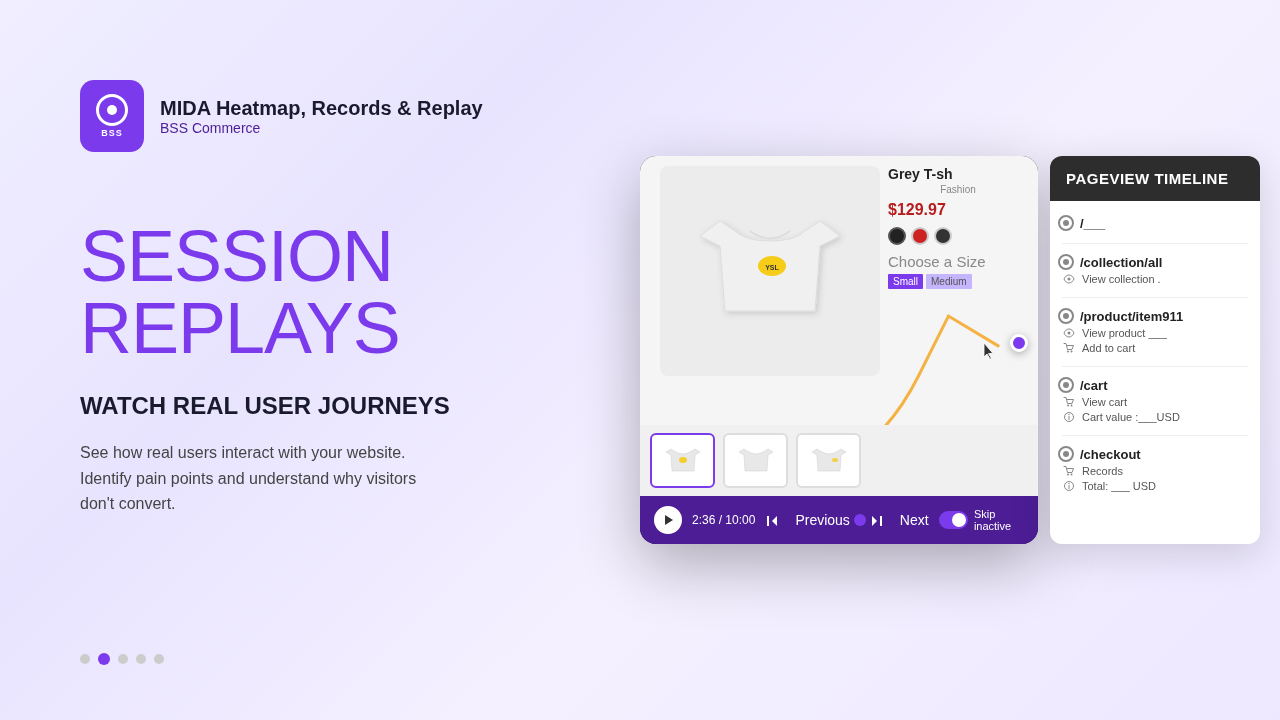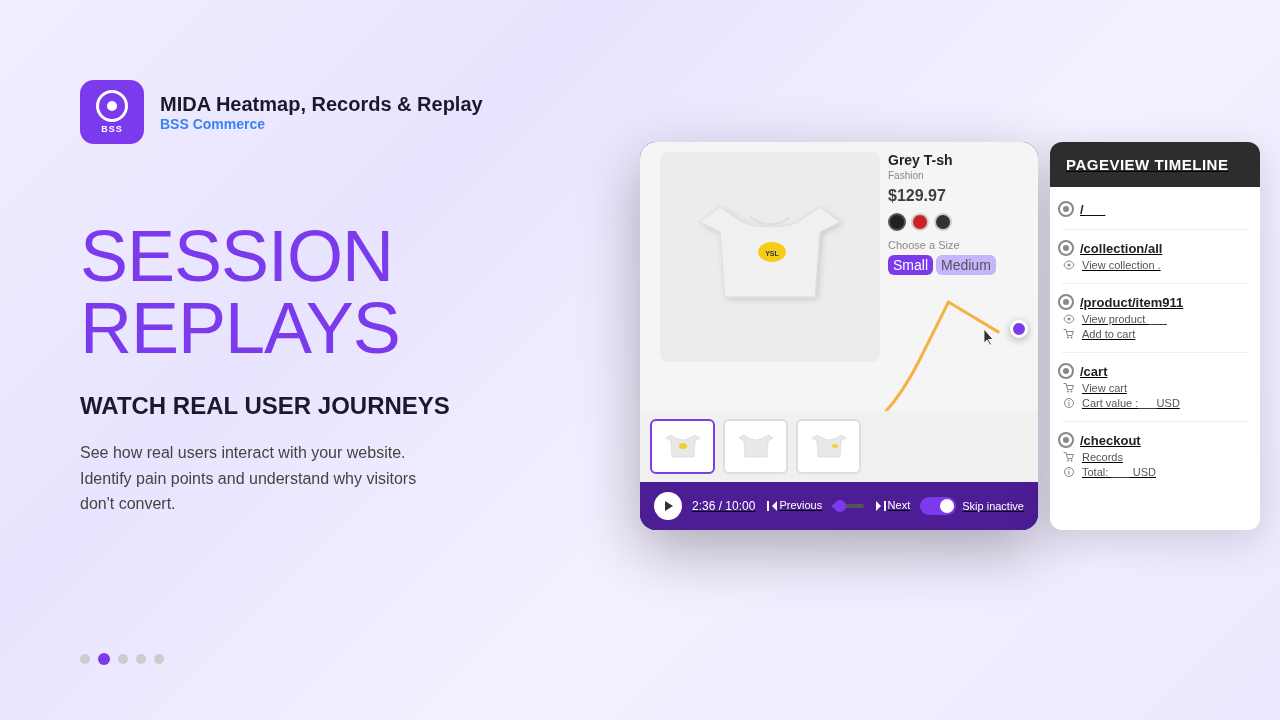--- a/index.html
+++ b/index.html
@@ -16,21 +16,21 @@
     .header {
       position: absolute;
       top: 80px;
       left: 80px;
       display: flex;
       align-items: center;
       gap: 16px;
     }
     .logo-box {
       width: 64px;
-      height: 64px;
+      height: 72px;
       border-radius: 14px;
       background: #7c3aed;
       display: flex;
       flex-direction: column;
       align-items: center;
       justify-content: center;
       gap: 2px;
     }
     .logo-icon {
       width: 32px;
@@ -59,22 +59,21 @@
       display: flex;
       flex-direction: column;
     }
     .logo-title {
       font-size: 20px;
       font-weight: 700;
       color: #1a1a2e;
     }
     .logo-subtitle {
       font-size: 14px;
-      color: #3b82f6;
-      font-weight: bold;
+      color: #4c1d95;
     }
 
     
     .hero {
       position: absolute;
       top: 220px;
       left: 80px;
       max-width: 560px;
     }
     .hero-main-title {
@@ -114,26 +113,25 @@
     }
     .dot.active {
       background: #7c3aed;
       width: 12px;
       height: 12px;
     }
 
     
     .demo-container {
       position: absolute;
-      top: 142px;
+      top: 156px;
       right: 20px;
       width: 620px;
       display: flex;
       gap: 12px;
-      text-decoration: underline;
     }
 
     
     .video-player {
       width: 400px;
       background: #1a1a1a;
       border-radius: 16px;
       overflow: hidden;
       box-shadow: 0 20px 60px rgba(0,0,0,0.3);
     }
@@ -175,57 +173,58 @@
     .product-title {
       font-size: 14px;
       font-weight: 700;
       color: #222;
       margin-bottom: 2px;
     }
     .product-category {
       font-size: 10px;
       color: #888;
       margin-bottom: 6px;
+      text-align: center;
     }
     .product-price {
       font-size: 16px;
       font-weight: 700;
-      color: #404040;
+      color: #b91c1c;
       margin-bottom: 8px;
     }
     .color-options {
       display: flex;
       gap: 5px;
       margin-bottom: 8px;
     }
     .color-dot {
       width: 18px;
       height: 18px;
       border-radius: 50%;
       border: 2px solid #ccc;
     }
     .color-dot.selected { border-color: #555; }
     .size-section {
       margin-bottom: 8px;
     }
     .size-label {
-      font-size: 11px;
+      font-size: 15px;
       color: #888;
       margin-bottom: 4px;
     }
     .size-buttons {
       display: flex;
       gap: 3px;
     }
     .size-btn {
-      font-size: 14px;
+      font-size: 10px;
       padding: 2px 5px;
       background: #7c3aed;
       color: white;
-      border-radius: 6px;
+      border-radius: 1px;
       border: none;
     }
     .size-btn.inactive {
       background: #c4b5fd;
       color: #555;
     }
 
     
     .thumbnails {
       display: flex;
@@ -312,24 +311,24 @@
       width: 12px;
       height: 12px;
       background: #7c3aed;
       border-radius: 50%;
       position: absolute;
       right: -6px;
       top: -4px;
     }
     .prev-btn, .next-btn {
       color: white;
-      font-size: 11px;
-      display: flex;
-      align-items: flex-start;
-      gap: 0;
+      font-size: 14px;
+      display: flex;
+      align-items: flex-end;
+      gap: 16px;
       cursor: pointer;
     }
     .skip-toggle {
       display: flex;
       align-items: center;
       gap: 6px;
       margin-left: auto;
     }
     .toggle-switch {
       width: 36px;

